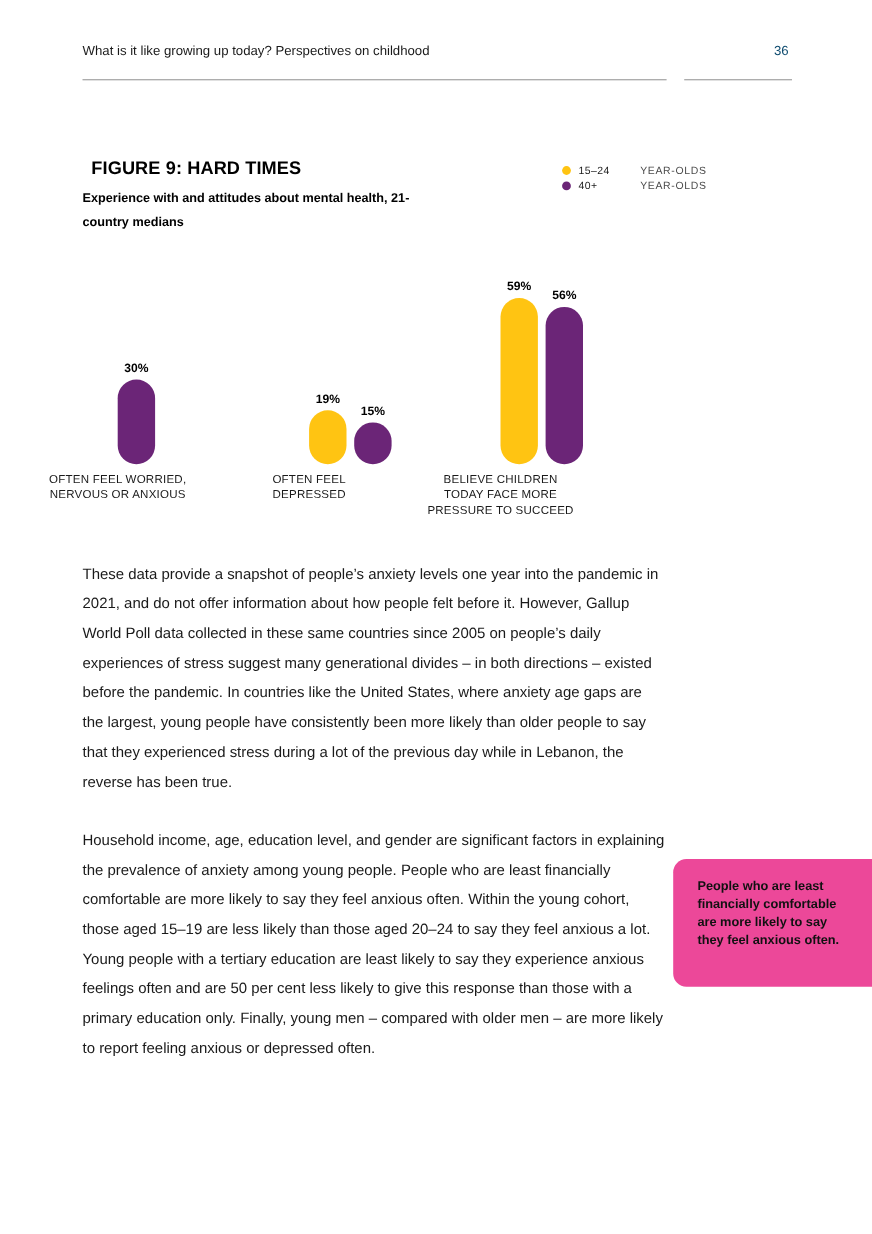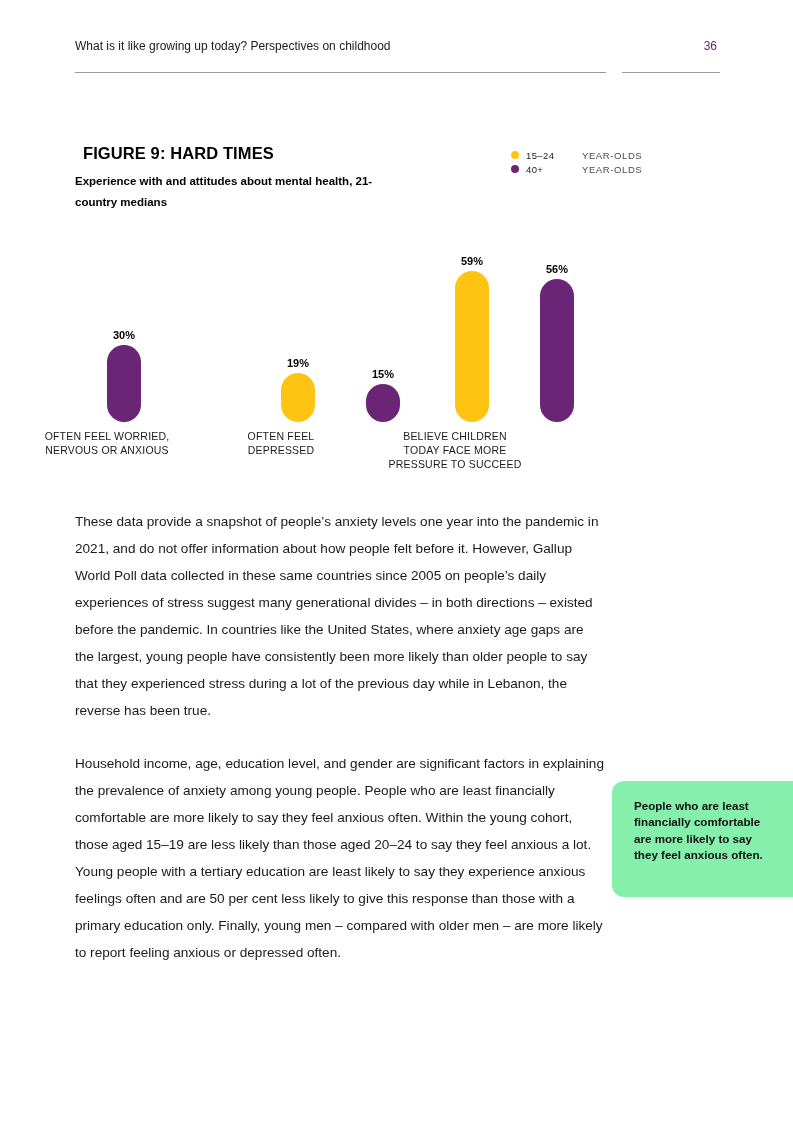--- a/index.html
+++ b/index.html
@@ -35,21 +35,21 @@
     justify-content: space-between;
     margin-top: 10px;
   }
   .header-title {
     font-size: 12px;
     color: #1a1a1a;
     line-height: 16px;
   }
   .header-page-num {
     font-size: 12px;
-    color: #701a75;
+    color: #0c4a6e;
     font-weight: 400;
     line-height: 16px;
     padding-right: 3px;
   }
   .rules {
     position: absolute;
     left: 75px;
     top: 72px;
     width: 645px;
     height: 1px;
@@ -145,21 +145,20 @@
     bottom: 62px;
     height: 205px;
   }
   .group .bars {
     position: absolute;
     bottom: 0;
     left: 0;
     display: flex;
     align-items: flex-end;
     height: 205px;
-    gap: 44px;
   }
   .bar-wrap {
     position: relative;
     width: 34px;
     margin-right: 7px;
     display: flex;
     flex-direction: column;
     justify-content: flex-end;
     align-items: center;
     height: 100%;
@@ -206,21 +205,21 @@
   }
   .body-col p:last-child { margin-bottom: 4px; }
 
   
   .pullquote {
     position: absolute;
     left: 612px;
     top: 781px;
     width: 181px;
     height: 116px;
-    background: #86efac;
+    background: #ec4899;
     border-radius: 12px 0 0 12px;
     box-sizing: border-box;
     padding: 17px 18px 14px 22px;
   }
   .pullquote-text {
     font-size: 11.6px;
     font-weight: bold;
     line-height: 16.4px;
     color: #111;
   }

